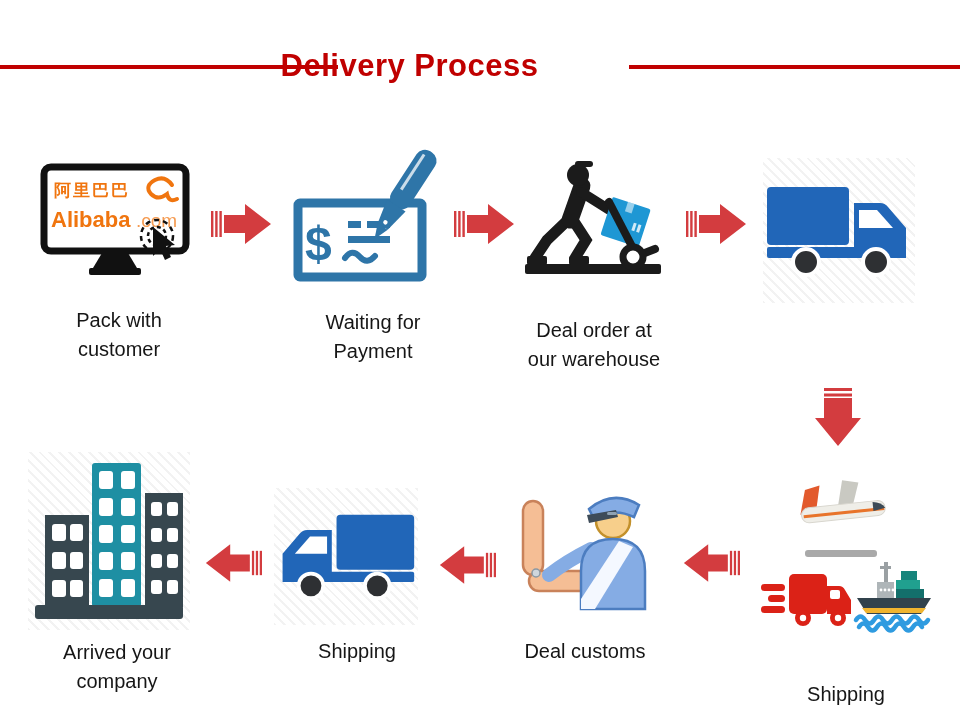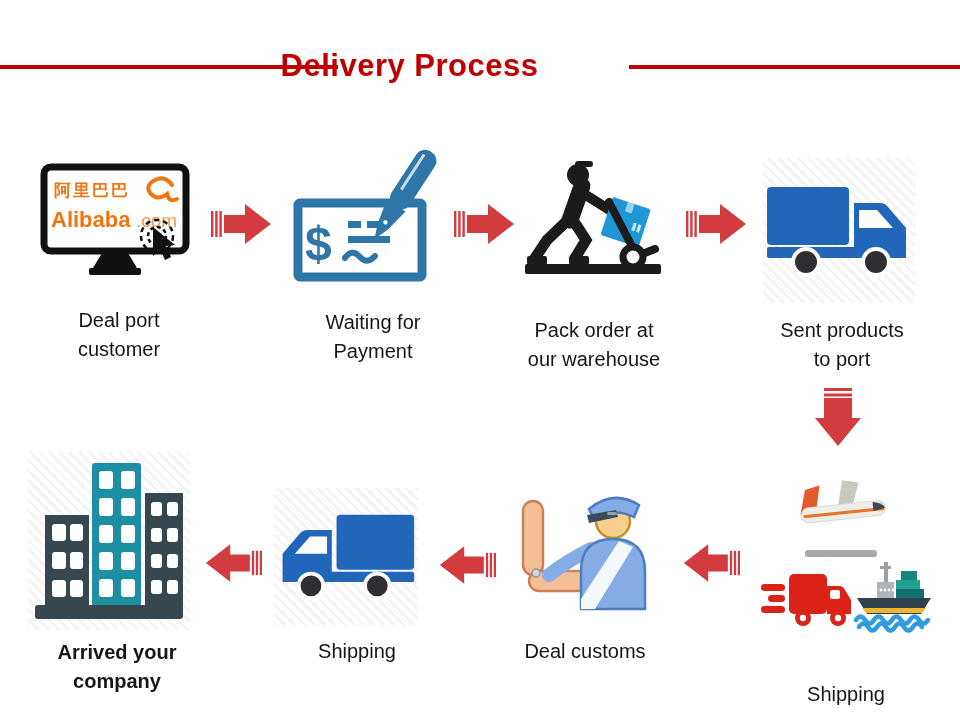--- a/index.html
+++ b/index.html
@@ -47,21 +47,21 @@
       <path d="M132 21 q-7 -10 -17 -5 q-11 6 -4 14 q7 7 16 0 q2 9 10 5" fill="none" style="stroke:var(--alibaba-orange)" stroke-width="4" stroke-linecap="round"></path>
       <text x="11" y="63" font-size="22" font-weight="bold" style="fill:var(--alibaba-orange)">Alibaba</text>
       <text x="96" y="63" font-size="19" style="fill:var(--alibaba-orange-light)">.com</text>
       <circle cx="117" cy="72" r="16" fill="none" stroke="#111" stroke-width="2.5" stroke-dasharray="5 4"></circle>
       <circle cx="117" cy="72" r="9" fill="none" stroke="#111" stroke-width="2.5" stroke-dasharray="4 3"></circle>
       <path d="M113 63 l0 29 l7 -7 l5 11 l6 -3 l-5 -11 l9 -1 z" fill="#111"></path>
       <polygon points="62,89 88,89 97,104 53,104" fill="#111"></polygon>
       <rect x="49" y="104" width="52" height="7" rx="2" fill="#111"></rect>
     </svg>
   </div>
-  <div class="step-label" style="left:24px;top:306px;">Deal port
+  <div class="step-label" style="left:24px;top:306px;">Pack with
 customer</div>
 
   <div class="arrow" style="left:211px;top:199px;">
     <svg width="62" height="50" viewBox="0 0 62 50">
       <rect class="ar" x="0" y="12" width="2.4" height="26"></rect>
       <rect class="ar" x="4.2" y="12" width="2.4" height="26"></rect>
       <rect class="ar" x="8.4" y="12" width="2.4" height="26"></rect>
       <polygon class="ar" points="13,16 34,16 34,5 60,25 34,45 34,34 13,34"></polygon>
     </svg>
   </div>
@@ -110,21 +110,21 @@
         <rect x="110" y="62" width="3" height="8" fill="#fff" opacity="0.8"></rect>
         <rect x="115" y="62" width="3" height="8" fill="#fff" opacity="0.8"></rect>
       </g>
       <line x1="86" y1="44" x2="114" y2="98" stroke="#1b1b1b" stroke-width="8" stroke-linecap="round"></line>
       <line x1="114" y1="98" x2="132" y2="91" stroke="#1b1b1b" stroke-width="8" stroke-linecap="round"></line>
       <circle cx="110" cy="99" r="10" fill="#fff" stroke="#1b1b1b" stroke-width="7"></circle>
       <circle cx="55" cy="17" r="11" fill="#1b1b1b"></circle>
       <rect x="52" y="3" width="18" height="6" rx="3" fill="#1b1b1b"></rect>
     </svg>
   </div>
-  <div class="step-label" style="left:499px;top:316px;">Pack order at
+  <div class="step-label" style="left:499px;top:316px;">Deal order at
 our warehouse</div>
 
   <div class="arrow" style="left:686px;top:199px;">
     <svg width="62" height="50" viewBox="0 0 62 50">
       <rect class="ar" x="0" y="12" width="2.4" height="26"></rect>
       <rect class="ar" x="4.2" y="12" width="2.4" height="26"></rect>
       <rect class="ar" x="8.4" y="12" width="2.4" height="26"></rect>
       <polygon class="ar" points="13,16 34,16 34,5 60,25 34,45 34,34 13,34"></polygon>
     </svg>
   </div>
@@ -132,22 +132,20 @@
   <div class="icon-box wm" style="left:763px;top:158px;width:152px;height:145px;">
     <svg width="150" height="96" viewBox="0 0 150 96">
       <rect x="3" y="4" width="82" height="58" rx="4" style="fill:var(--truck-blue)"></rect>
       <rect x="3" y="64" width="124" height="11" rx="2" style="fill:var(--truck-blue)"></rect>
       <path d="M90 20 h26 q5 0 8 4 l18 21 v30 h-52 z" style="fill:var(--truck-blue)"></path>
       <path d="M95 27 h18 l16 18 h-34 z" fill="#fff"></path>
       <circle cx="42" cy="79" r="13" fill="#2E3033" stroke="#fff" stroke-width="4"></circle>
       <circle cx="112" cy="79" r="13" fill="#2E3033" stroke="#fff" stroke-width="4"></circle>
     </svg>
   </div>
-  <div class="step-label" style="left:747px;top:316px;">Sent products
-to port</div>
 
   <div class="arrow" style="left:813px;top:388px;">
     <svg width="50" height="64" viewBox="0 0 50 64">
       <rect class="ar" x="11" y="0" width="28" height="3"></rect>
       <rect class="ar" x="11" y="5.5" width="28" height="3"></rect>
       <polygon class="ar" points="11,10 39,10 39,30 48,30 25,58 2,30 11,30"></polygon>
     </svg>
   </div>
 
   <div class="icon-box" style="left:755px;top:478px;width:180px;height:152px;">
@@ -276,16 +274,16 @@
       <rect x="92" y="43" width="14" height="18" rx="3" fill="#fff"></rect>
       <rect x="70" y="70" width="14" height="18" rx="3" fill="#fff"></rect>
       <rect x="92" y="70" width="14" height="18" rx="3" fill="#fff"></rect>
       <rect x="70" y="97" width="14" height="18" rx="3" fill="#fff"></rect>
       <rect x="92" y="97" width="14" height="18" rx="3" fill="#fff"></rect>
       <rect x="70" y="124" width="14" height="18" rx="3" fill="#fff"></rect>
       <rect x="92" y="124" width="14" height="18" rx="3" fill="#fff"></rect>
       <rect x="6" y="150" width="148" height="14" rx="3" style="fill:var(--dark-slate)"></rect>
     </svg>
   </div>
-  <div class="step-label" style="left:22px;top:638px;font-weight:bold;">Arrived your
+  <div class="step-label" style="left:22px;top:638px;">Arrived your
 company</div>
 
 </div>
 
 </body></html>

